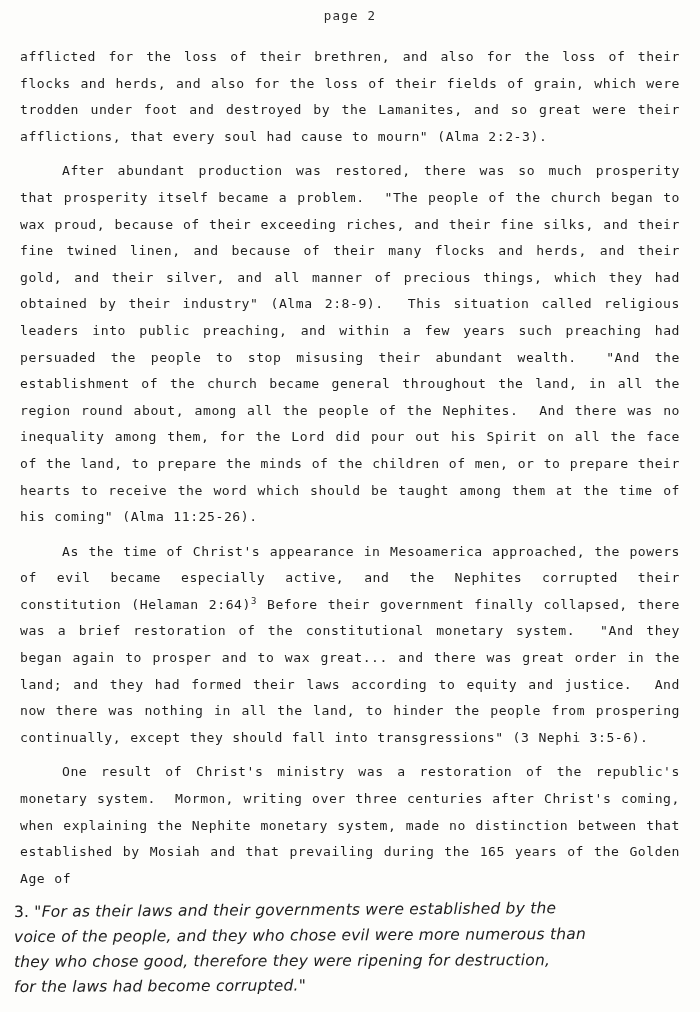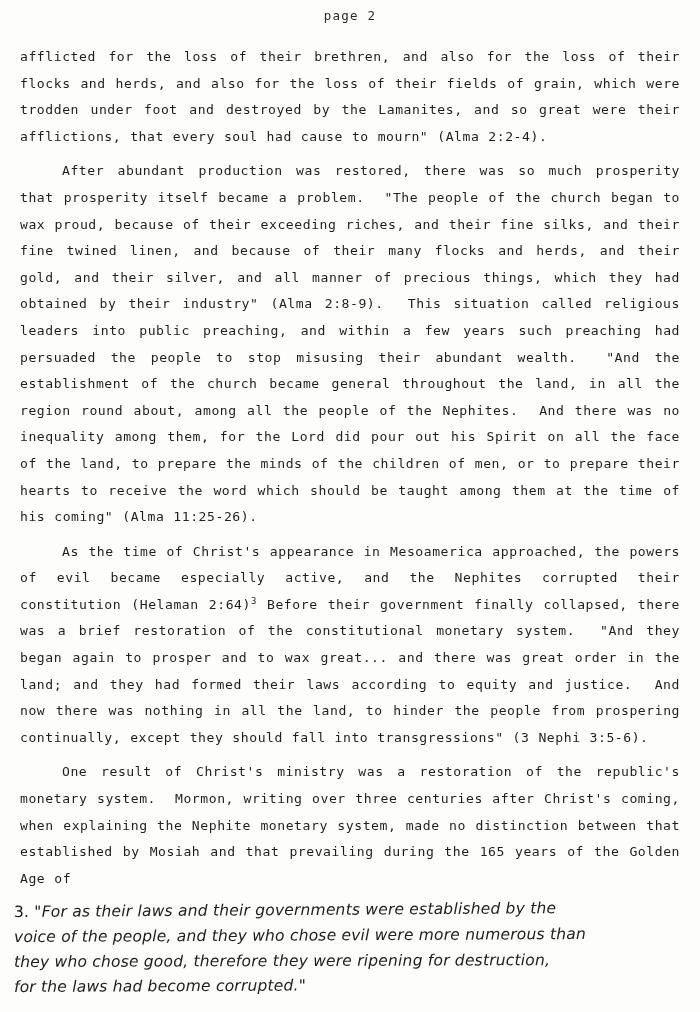--- a/index.html
+++ b/index.html
@@ -86,21 +86,21 @@
   .fn-l4 { transform: rotate(-0.3deg); transform-origin: left center; }
 </style>
 </head>
 <body>
 
 <div class="page">
 
   <div class="page-header">page 2</div>
 
   <div class="body-text">
-    <p class="para">afflicted for the loss of their brethren, and also for the loss of their flocks and herds, and also for the loss of their fields of grain, which were trodden under foot and destroyed by the Lamanites, and so great were their afflictions, that every soul had cause to mourn" (Alma 2:2-4).</p>
+    <p class="para">afflicted for the loss of their brethren, and also for the loss of their flocks and herds, and also for the loss of their fields of grain, which were trodden under foot and destroyed by the Lamanites, and so great were their afflictions, that every soul had cause to mourn" (Alma 2:2-3).</p>
     <p class="para indent">After abundant production was restored, there was so much prosperity that prosperity itself became a problem.  "The people of the church began to wax proud, because of their exceeding riches, and their fine silks, and their fine twined linen, and because of their many flocks and herds, and their gold, and their silver, and all manner of precious things, which they had obtained by their industry" (Alma 2:8-9).  This situation called religious leaders into public preaching, and within a few years such preaching had persuaded the people to stop misusing their abundant wealth.  "And the establishment of the church became general throughout the land, in all the region round about, among all the people of the Nephites.  And there was no inequality among them, for the Lord did pour out his Spirit on all the face of the land, to prepare the minds of the children of men, or to prepare their hearts to receive the word which should be taught among them at the time of his coming" (Alma 11:25-26).</p>
     <p class="para indent"><span>As the time of Christ's appearance in Mesoamerica approached, the powers of evil became especially active, and the Nephites corrupted their constitution (Helaman 2:64)</span><sup class="fn">3</sup><span> Before their government finally collapsed, there was a brief restoration of the constitutional monetary system.  "And they began again to prosper and to wax great... and there was great order in the land; and they had formed their laws according to equity and justice.  And now there was nothing in all the land, to hinder the people from prospering continually, except they should fall into transgressions" (3 Nephi 3:5-6).</span></p>
     <p class="para indent">One result of Christ's ministry was a restoration of the republic's monetary system.  Mormon, writing over three centuries after Christ's coming, when explaining the Nephite monetary system, made no distinction between that established by Mosiah and that prevailing during the 165 years of the Golden Age of</p>
   </div>
 
   <div class="footnote">
     <span class="fn-line fn-l1"><span class="fn-num">3.</span> <span>"For as their laws and their governments were established by the</span></span>
     <span class="fn-line fn-l2">voice of the people, and they who chose evil were more numerous than</span>
     <span class="fn-line fn-l3">they who chose good, therefore they were ripening for destruction,</span>
     <span class="fn-line fn-l4">for the laws had become corrupted."</span>

